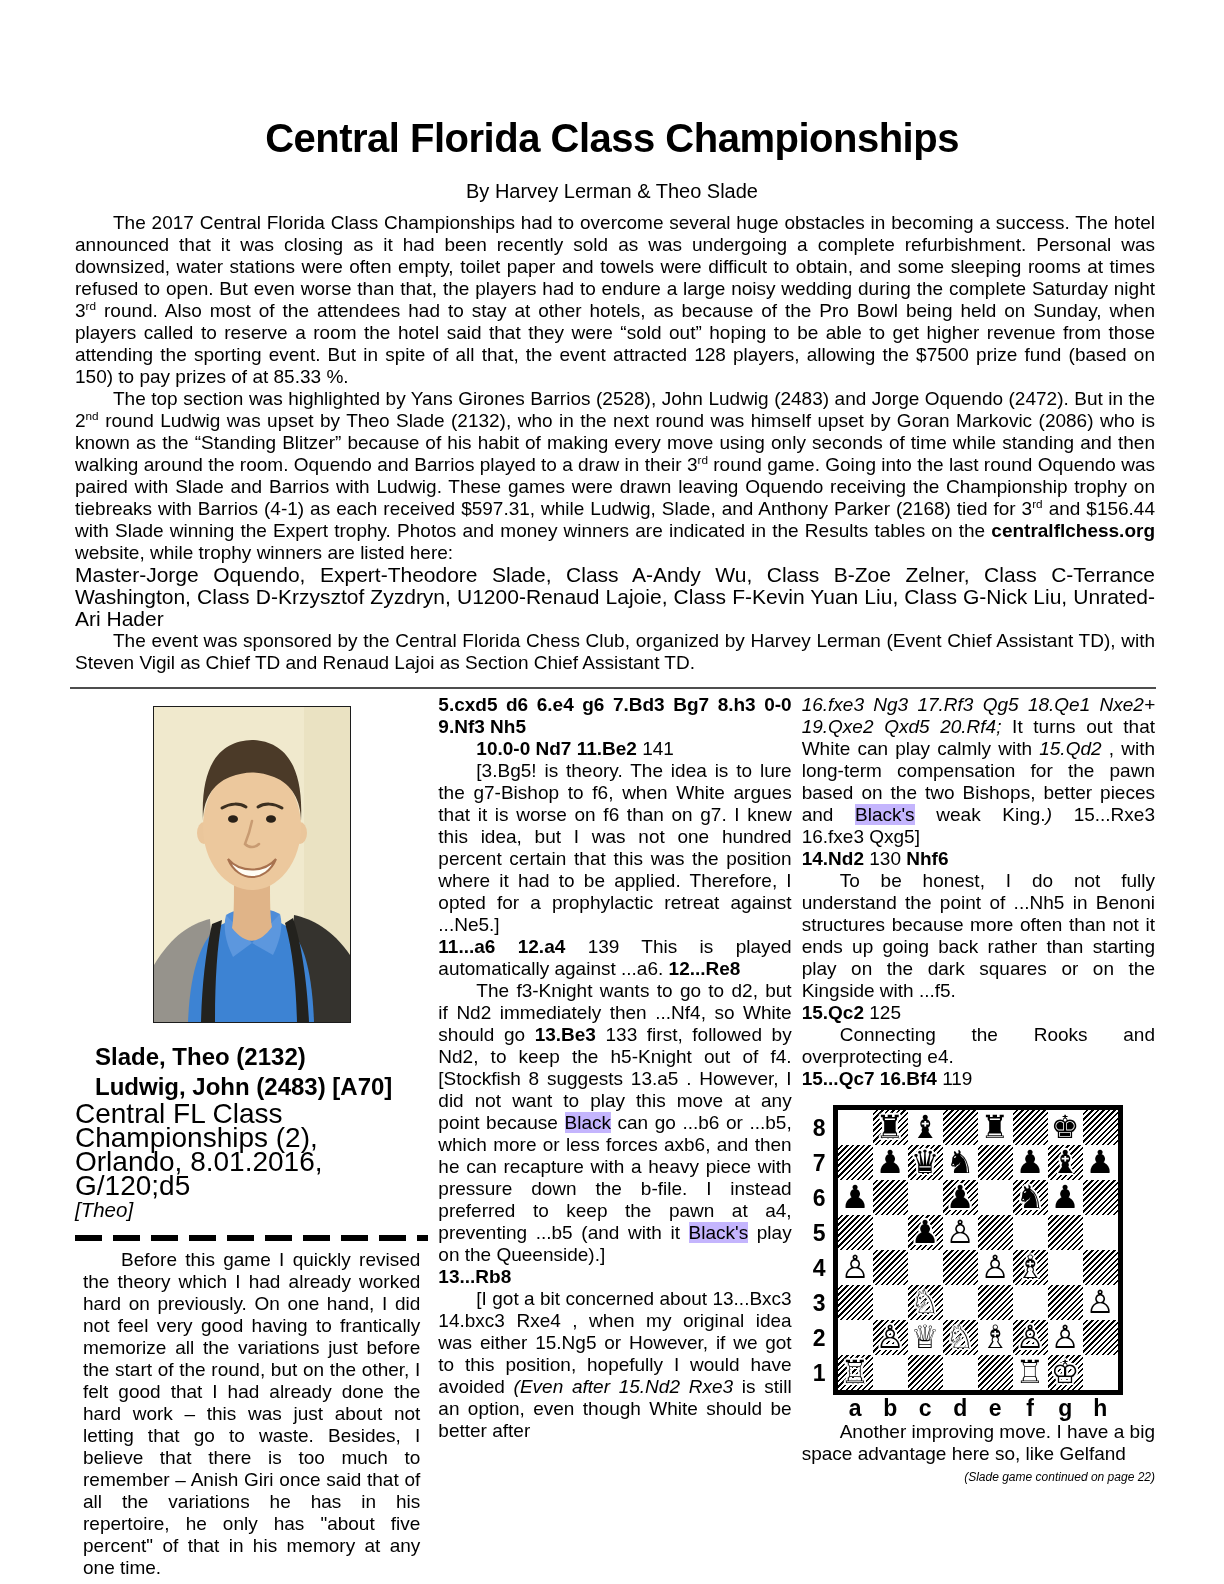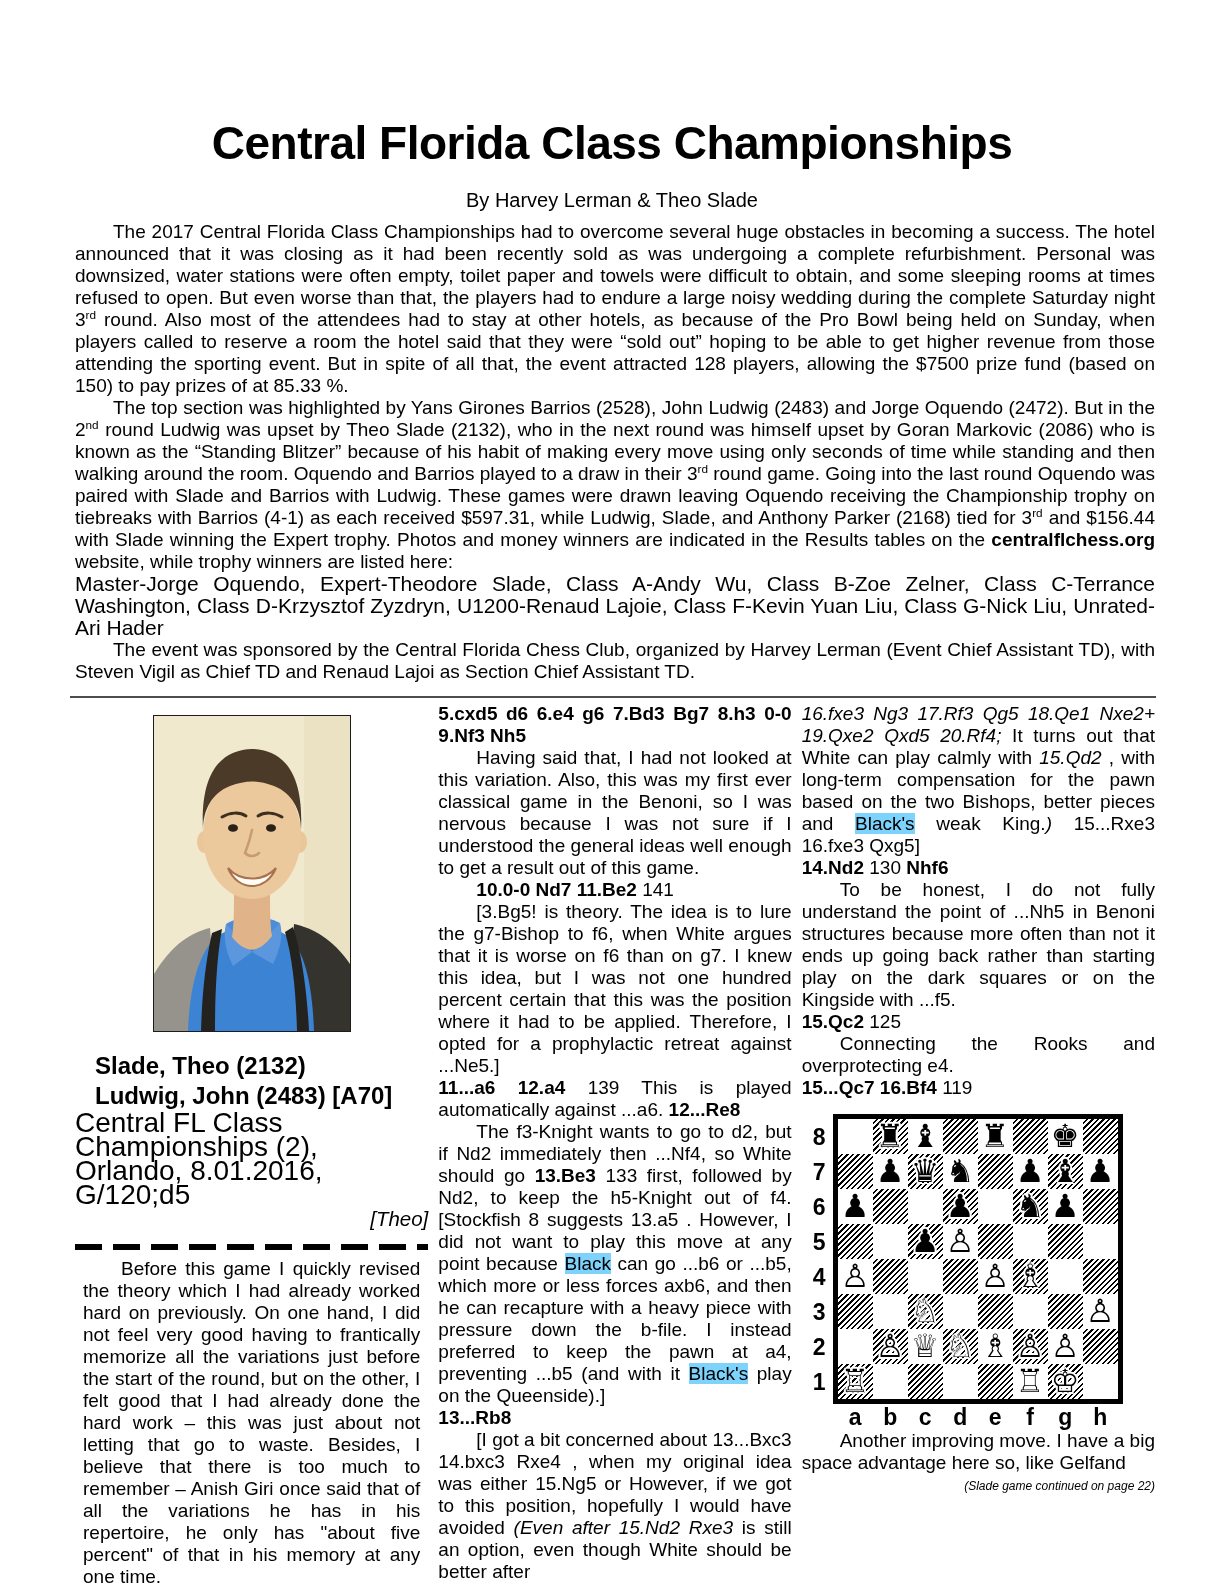--- a/index.html
+++ b/index.html
@@ -10,21 +10,21 @@
     color: #000;
     position: relative;
     overflow: hidden;
   }
   .page { position: relative; width: 1224px; height: 1584px; }
 
   
   .title {
     margin-top: 116px;
     text-align: center;
-    font-size: 46px;
+    font-size: 40px;
     font-weight: bold;
     letter-spacing: -0.5px;
   }
   .byline {
     margin-top: 19px;
     text-align: center;
     font-size: 20px;
   }
 
   
@@ -56,33 +56,33 @@
     text-align: justify;
   }
   .col p { margin: 8px; }
   .ind { text-indent: 38px; }
   .moves { font-weight: bold; }
   .jlast { text-align-last: justify; }
 
   .rt-b { font-weight: bold; }
   .rt-i { font-style: italic; }
   .rt-sup { vertical-align: super; font-size: 0.62em; line-height: 0; }
-  .rt-hl { background: #7dd3fc; }
+  .rt-hl { background: #c4b5fd; }
 
   
   .photo-frame {
     width: 198px; height: 317px;
     margin: 12px auto 0;
     border: 1px solid #1c1c1c;
   }
   .photo-frame svg { display: block; width: 196px; height: 315px; }
   .gameheader { margin-top: 19px; }
   .gh-bold { font-size: 24px; font-weight: bold; line-height: 30px; text-align: left; margin-left: 20px; }
   .gh-reg  { font-size: 28px; line-height: 24px; text-align: left; }
-  .gh-it   { font-size: 20.5px; line-height: 24px; font-style: italic; text-align: right; }
+  .gh-it   { font-size: 20.5px; line-height: 24px; font-style: italic; text-align: left; }
   .dash-divider {
     margin-top: 13px;
     height: 6px;
     background: repeating-linear-gradient(90deg, #000 0 27px, transparent 27px 38px);
   }
   .left-body { margin-top: 11px; }
 
   
   .mid p, .rcol p { margin: 0; }
 
@@ -186,21 +186,20 @@
       </div>
 
       <div class="dash-divider"></div>
 
       <p class="ind left-body"><span>Before this game I quickly revised the theory which I had already worked hard on previously. On one hand, I did not feel very good having to frantically memorize all the variations just before the start of the round, but on the other, I felt good that I had already done the hard work – this was just about not letting that go to waste. Besides, I believe that there is too much to remember – Anish Giri once said that of all the variations he has in his repertoire, he only has "about five percent" of that in his memory at any one time.</span></p>
       <p class="moves jlast"><span class="rt-b">1.d4 Nf6 2.c4 c5 3.d5 e6 4.Nc3 exd5</span></p>
     </div>
 
     <div class="col mid">
       <p class="moves"><span class="rt-b">5.cxd5 d6 6.e4 g6 7.Bd3 Bg7 8.h3 0-0 9.Nf3 Nh5</span></p>
-      <p class="ind"><span>Having said that, I had not looked at this variation. Also, this was my first ever classical game in the Benoni, so I was nervous because I was not sure if I understood the general ideas well enough to get a result out of this game.</span></p>
       <p class="ind"><span class="rt-b">10.0-0 Nd7 11.Be2</span><span> 141</span></p>
       <p class="ind"><span>[3.Bg5! is theory. The idea is to lure the g7-Bishop to f6, when White argues that it is worse on f6 than on g7. I knew this idea, but I was not one hundred percent certain that this was the position where it had to be applied. Therefore, I opted for a prophylactic retreat against ...Ne5.]</span></p>
       <p><span class="rt-b">11...a6 12.a4</span><span> 139  This is played automatically against ...a6. </span><span class="rt-b">12...Re8</span></p>
       <p class="ind"><span>The f3-Knight wants to go to d2, but if Nd2 immediately then ...Nf4, so White should go </span><span class="rt-b">13.Be3</span><span> 133 first, followed by Nd2, to keep the h5-Knight out of f4. [Stockfish 8 suggests 13.a5 . However, I did not want to play this move at any point because </span><span class="rt-hl">Black</span><span> can go ...b6 or ...b5, which more or less forces axb6, and then he can recapture with a heavy piece with pressure down the b-file. I instead preferred to keep the pawn at a4, preventing ...b5 (and with it </span><span class="rt-hl">Black's</span><span> play on the Queenside).]</span></p>
       <p><span class="rt-b">13...Rb8</span></p>
       <p class="ind"><span>[I got a bit concerned about 13...Bxc3 14.bxc3 Rxe4 , when my original idea was either 15.Ng5 or However, if we got to this position, hopefully I would have avoided </span><span class="rt-i">(Even after 15.Nd2 Rxe3</span><span> is still an option, even though White should be better after</span></p>
     </div>
 
     <div class="col rcol">
       <p><span class="rt-i">16.fxe3 Ng3 17.Rf3 Qg5 18.Qe1 Nxe2+ 19.Qxe2 Qxd5 20.Rf4;</span><span> It turns out that White can play calmly with </span><span class="rt-i">15.Qd2</span><span> , with long-term compensation for the pawn based on the two Bishops, better pieces and </span><span class="rt-hl">Black's</span><span> weak King.</span><span class="rt-i">)</span><span> 15...Rxe3 16.fxe3 Qxg5]</span></p>

